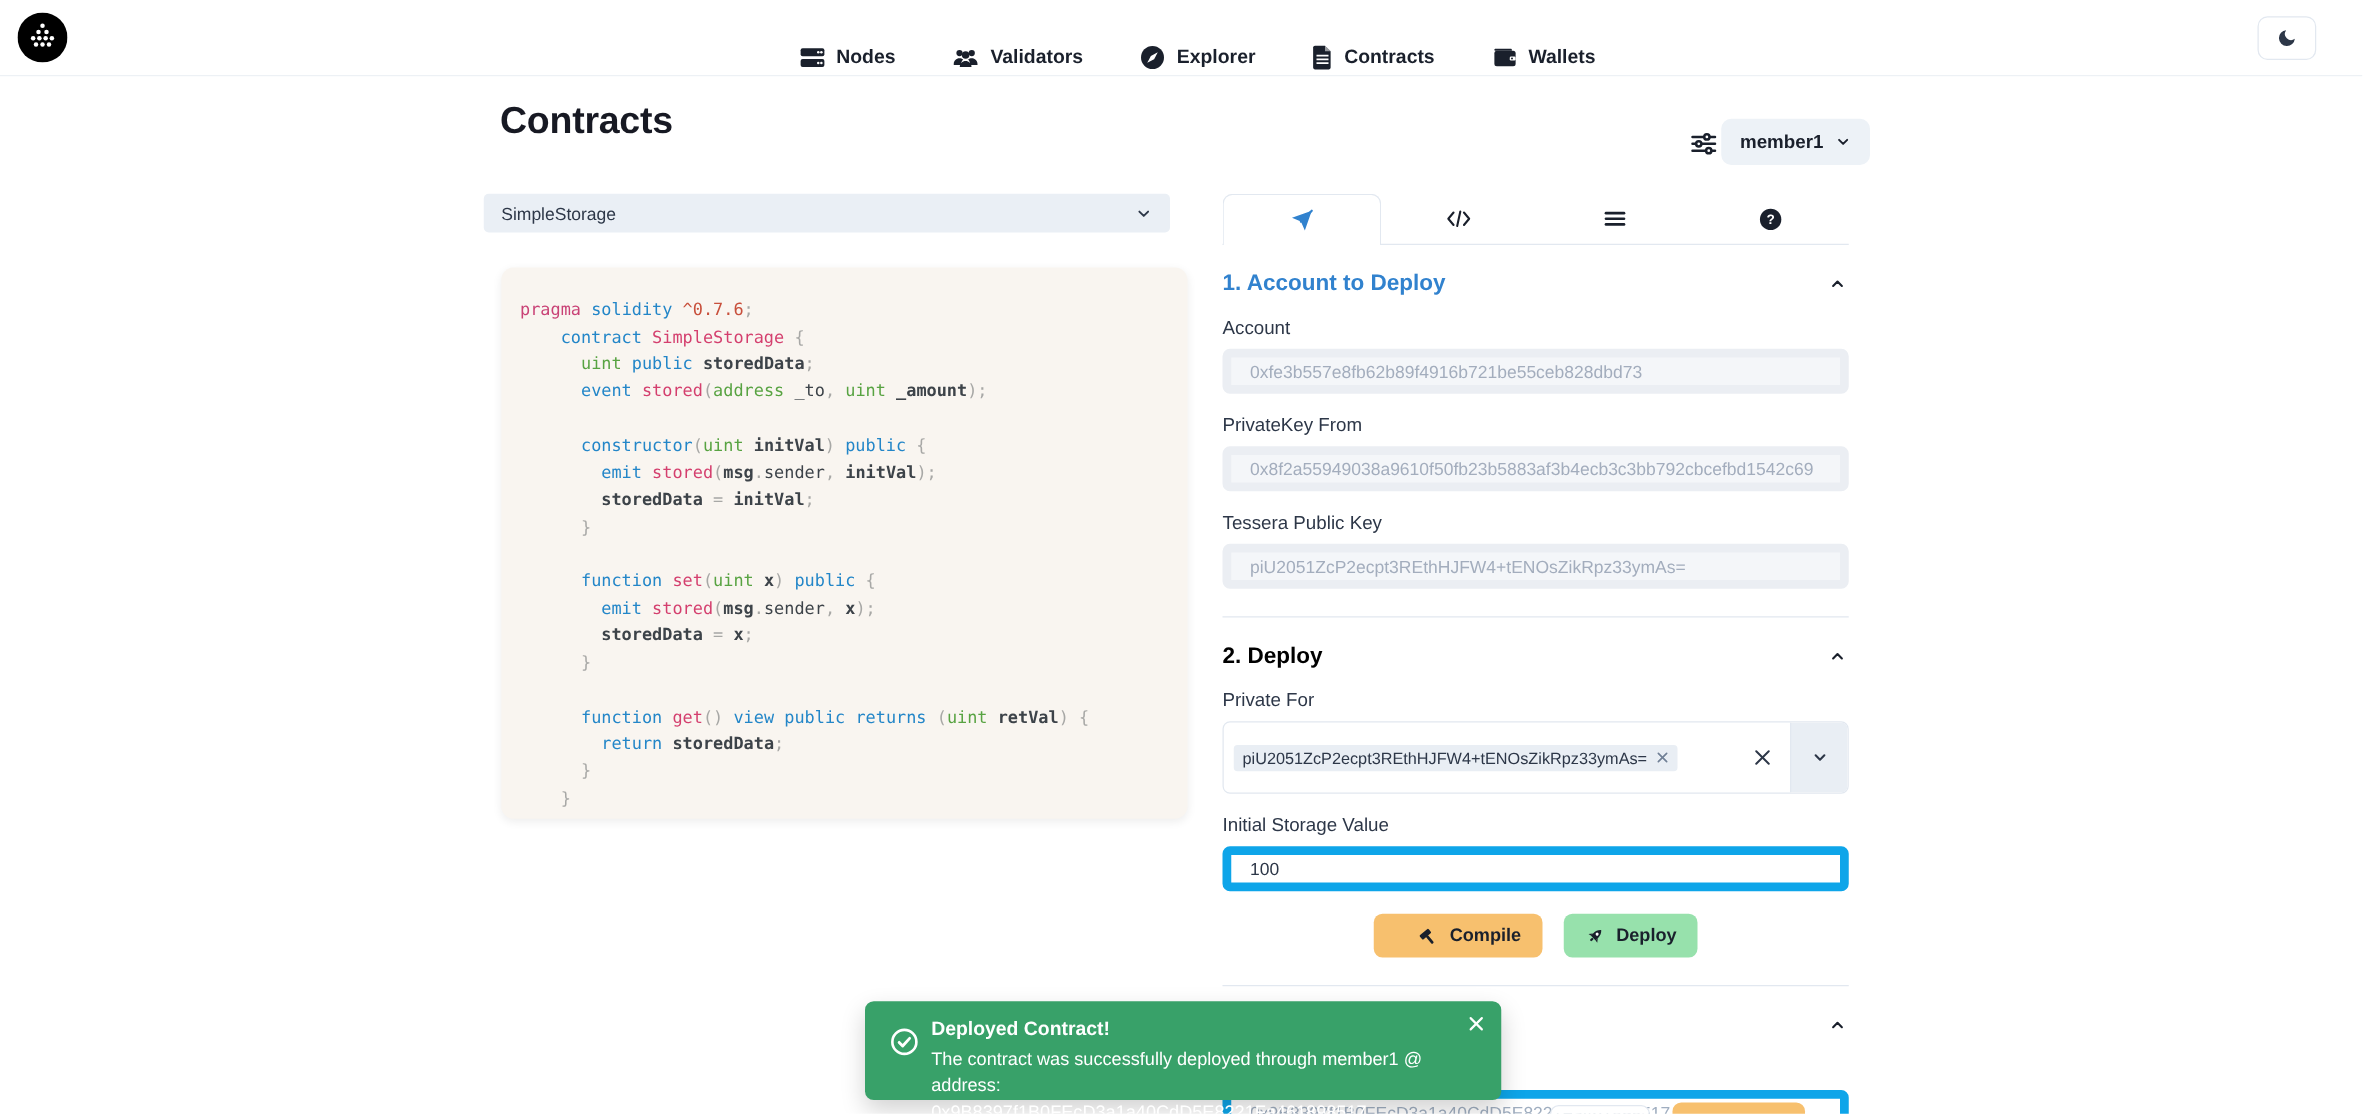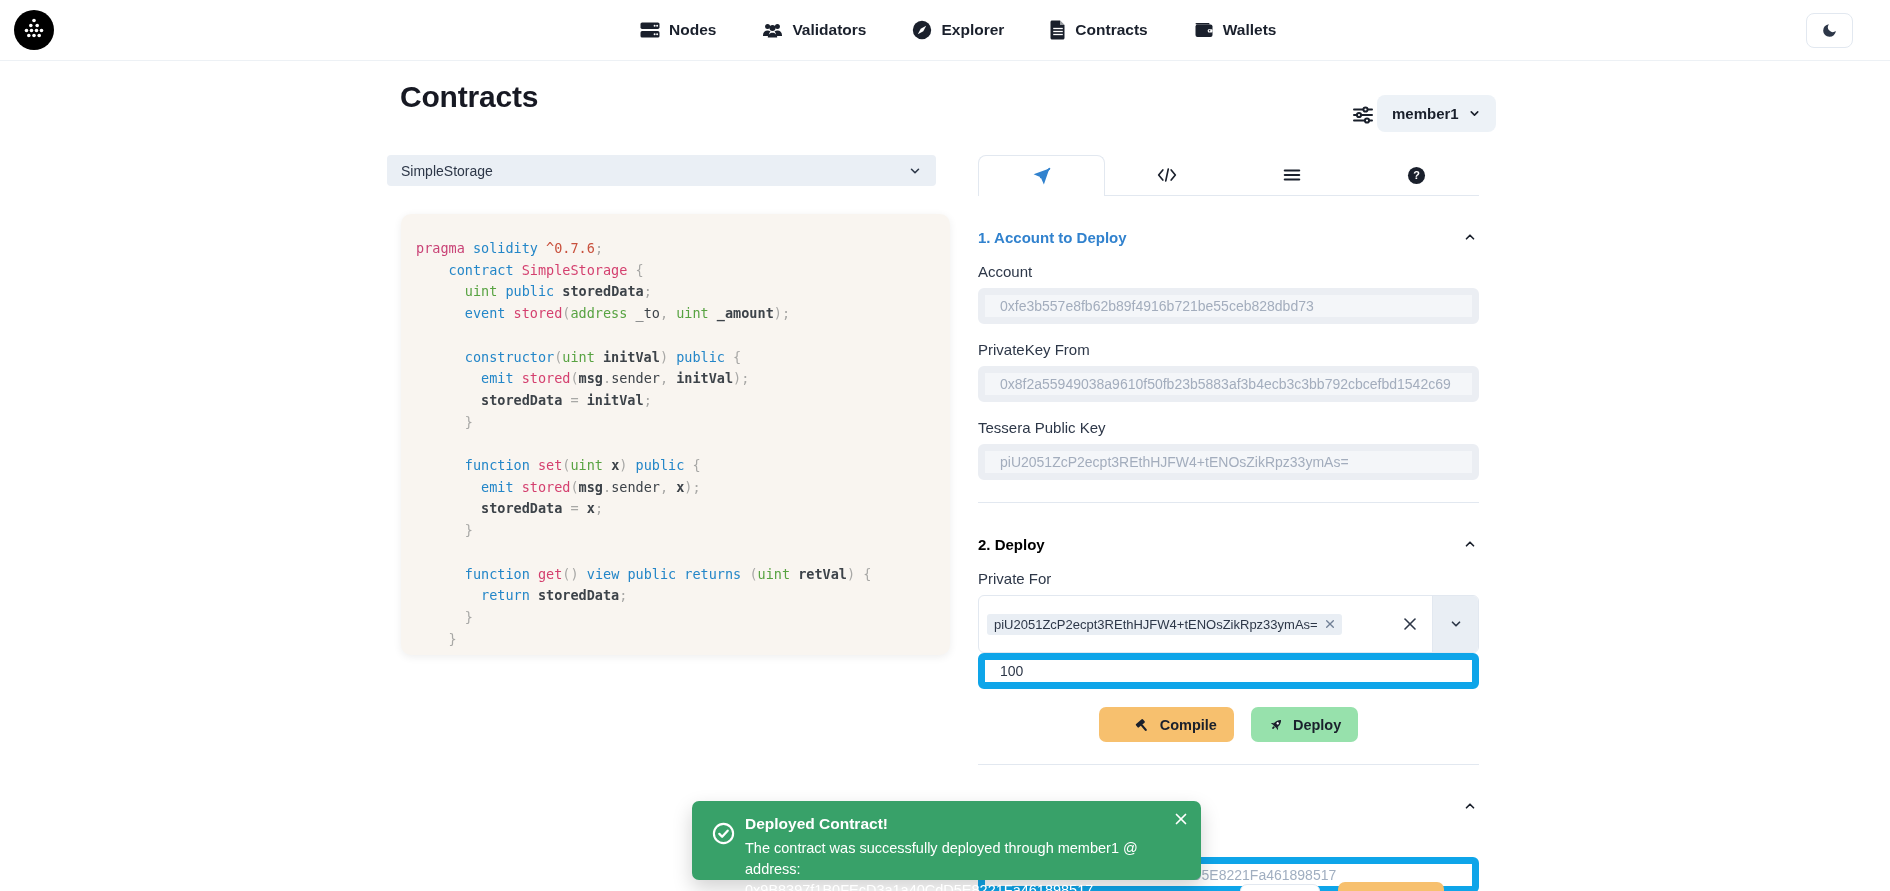--- a/index.html
+++ b/index.html
@@ -4,21 +4,21 @@
 <style>
   * { box-sizing: border-box; margin: 0; padding: 0; }
   html, body { width: 1890px; height: 891px; overflow: hidden; background: #fff; }
   body { font-family: "Liberation Sans", sans-serif; color: #1A202C; }
   .page { position: relative; width: 1890px; height: 891px; }
 
   
   .navbar { position: absolute; top: 0; left: 0; width: 1890px; height: 61px;
             background: #fff; border-bottom: 1px solid #EDF1F5; }
   .logo { position: absolute; left: 14px; top: 10px; width: 40px; height: 40px; cursor: pointer; }
-  .nav-menu { position: absolute; left: 640px; top: 0; height: 60px;
+  .nav-menu { position: absolute; left: 640px; top: 16px; height: 60px;
               display: flex; align-items: center; gap: 46px; }
   .nav-item { display: flex; align-items: center; gap: 9px; font-size: 15.5px;
               font-weight: 700; color: #1A202C; cursor: pointer; text-decoration: none; }
   .theme-btn { position: absolute; left: 1806px; top: 13px; width: 47px; height: 35px;
                background: #fff; border: 1px solid #E2E8F0; border-radius: 8px;
                display: flex; align-items: center; justify-content: center; cursor: pointer; }
 
   
   .page-title { position: absolute; left: 400px; top: 80px; font-size: 30px;
                 font-weight: 700; color: #171923; letter-spacing: -0.2px; }
@@ -51,21 +51,21 @@
   .tk-pun  { color: #A8A8A6; }
 
   
   .panel { position: absolute; left: 978px; top: 155px; width: 501px; }
   .tab-list { display: flex; height: 41px; border-bottom: 1px solid #E2E8F0; }
   .tab { flex: 1; display: flex; align-items: center; justify-content: center;
          background: transparent; border: none; cursor: pointer; position: relative; }
   .tab.active { background: #fff; border: 1px solid #E2E8F0; border-bottom: none;
                 border-radius: 8px 8px 0 0; margin-bottom: -1px; }
   .section-heading { display: flex; justify-content: space-between; align-items: center;
-                     margin-top: 32px; font-size: 15px; font-weight: 700; }
+                     margin-top: 20px; font-size: 18px; font-weight: 700; }
   .collapse-btn { background: none; border: none; cursor: pointer; padding: 2px; }
   .field-label { margin: 17px 0 8px; font-size: 15px; color: #2D3748; }
   .input { display: flex; align-items: center; height: 36px; border: 7px solid #0ea5e9;
            border-radius: 6px; padding: 0 15px; font-size: 14px; color: #2D3748;
            background: #fff; white-space: nowrap; overflow: hidden; }
   .input.disabled { background: #F4F6F9; border-color: #EBEEF3; color: #A3ADBD; }
   .input.placeholder { color: #A0AEC0; }
   .divider { border: none; border-top: 1px solid #E2E8F0; margin-top: 22px; }
 
   .multiselect { display: flex; border: 1px solid #E2E8F0; border-radius: 6px;
@@ -311,20 +311,21 @@
             <line x1="13" y1="3" x2="3" y2="13"></line>
           </svg>
       </div>
       <div class="ms-chevron">
         <svg width="14" height="14" viewBox="0 0 20 20" fill="none" stroke="#2D3748" stroke-width="2.4" stroke-linecap="round" stroke-linejoin="round">
           <polyline points="5,7.5 10,12.5 15,7.5"></polyline>
         </svg>
       </div>
     </div>
 
+    <div class="field-label">Initial Storage Value</div>
     <div class="input">100</div>
 
     <div class="btn-row">
       <button class="btn" style="background: rgb(247, 192, 110); padding-left: 36px;">
         <svg width="16" height="16" viewBox="0 0 20 20">
           <g fill="#1A202C" transform="rotate(-40 10 10)">
             <rect x="3" y="3.5" width="11.5" height="5.5" rx="1.2"></rect>
             <rect x="7.3" y="8.2" width="2.8" height="10" rx="1.3"></rect>
           </g>
         </svg>

